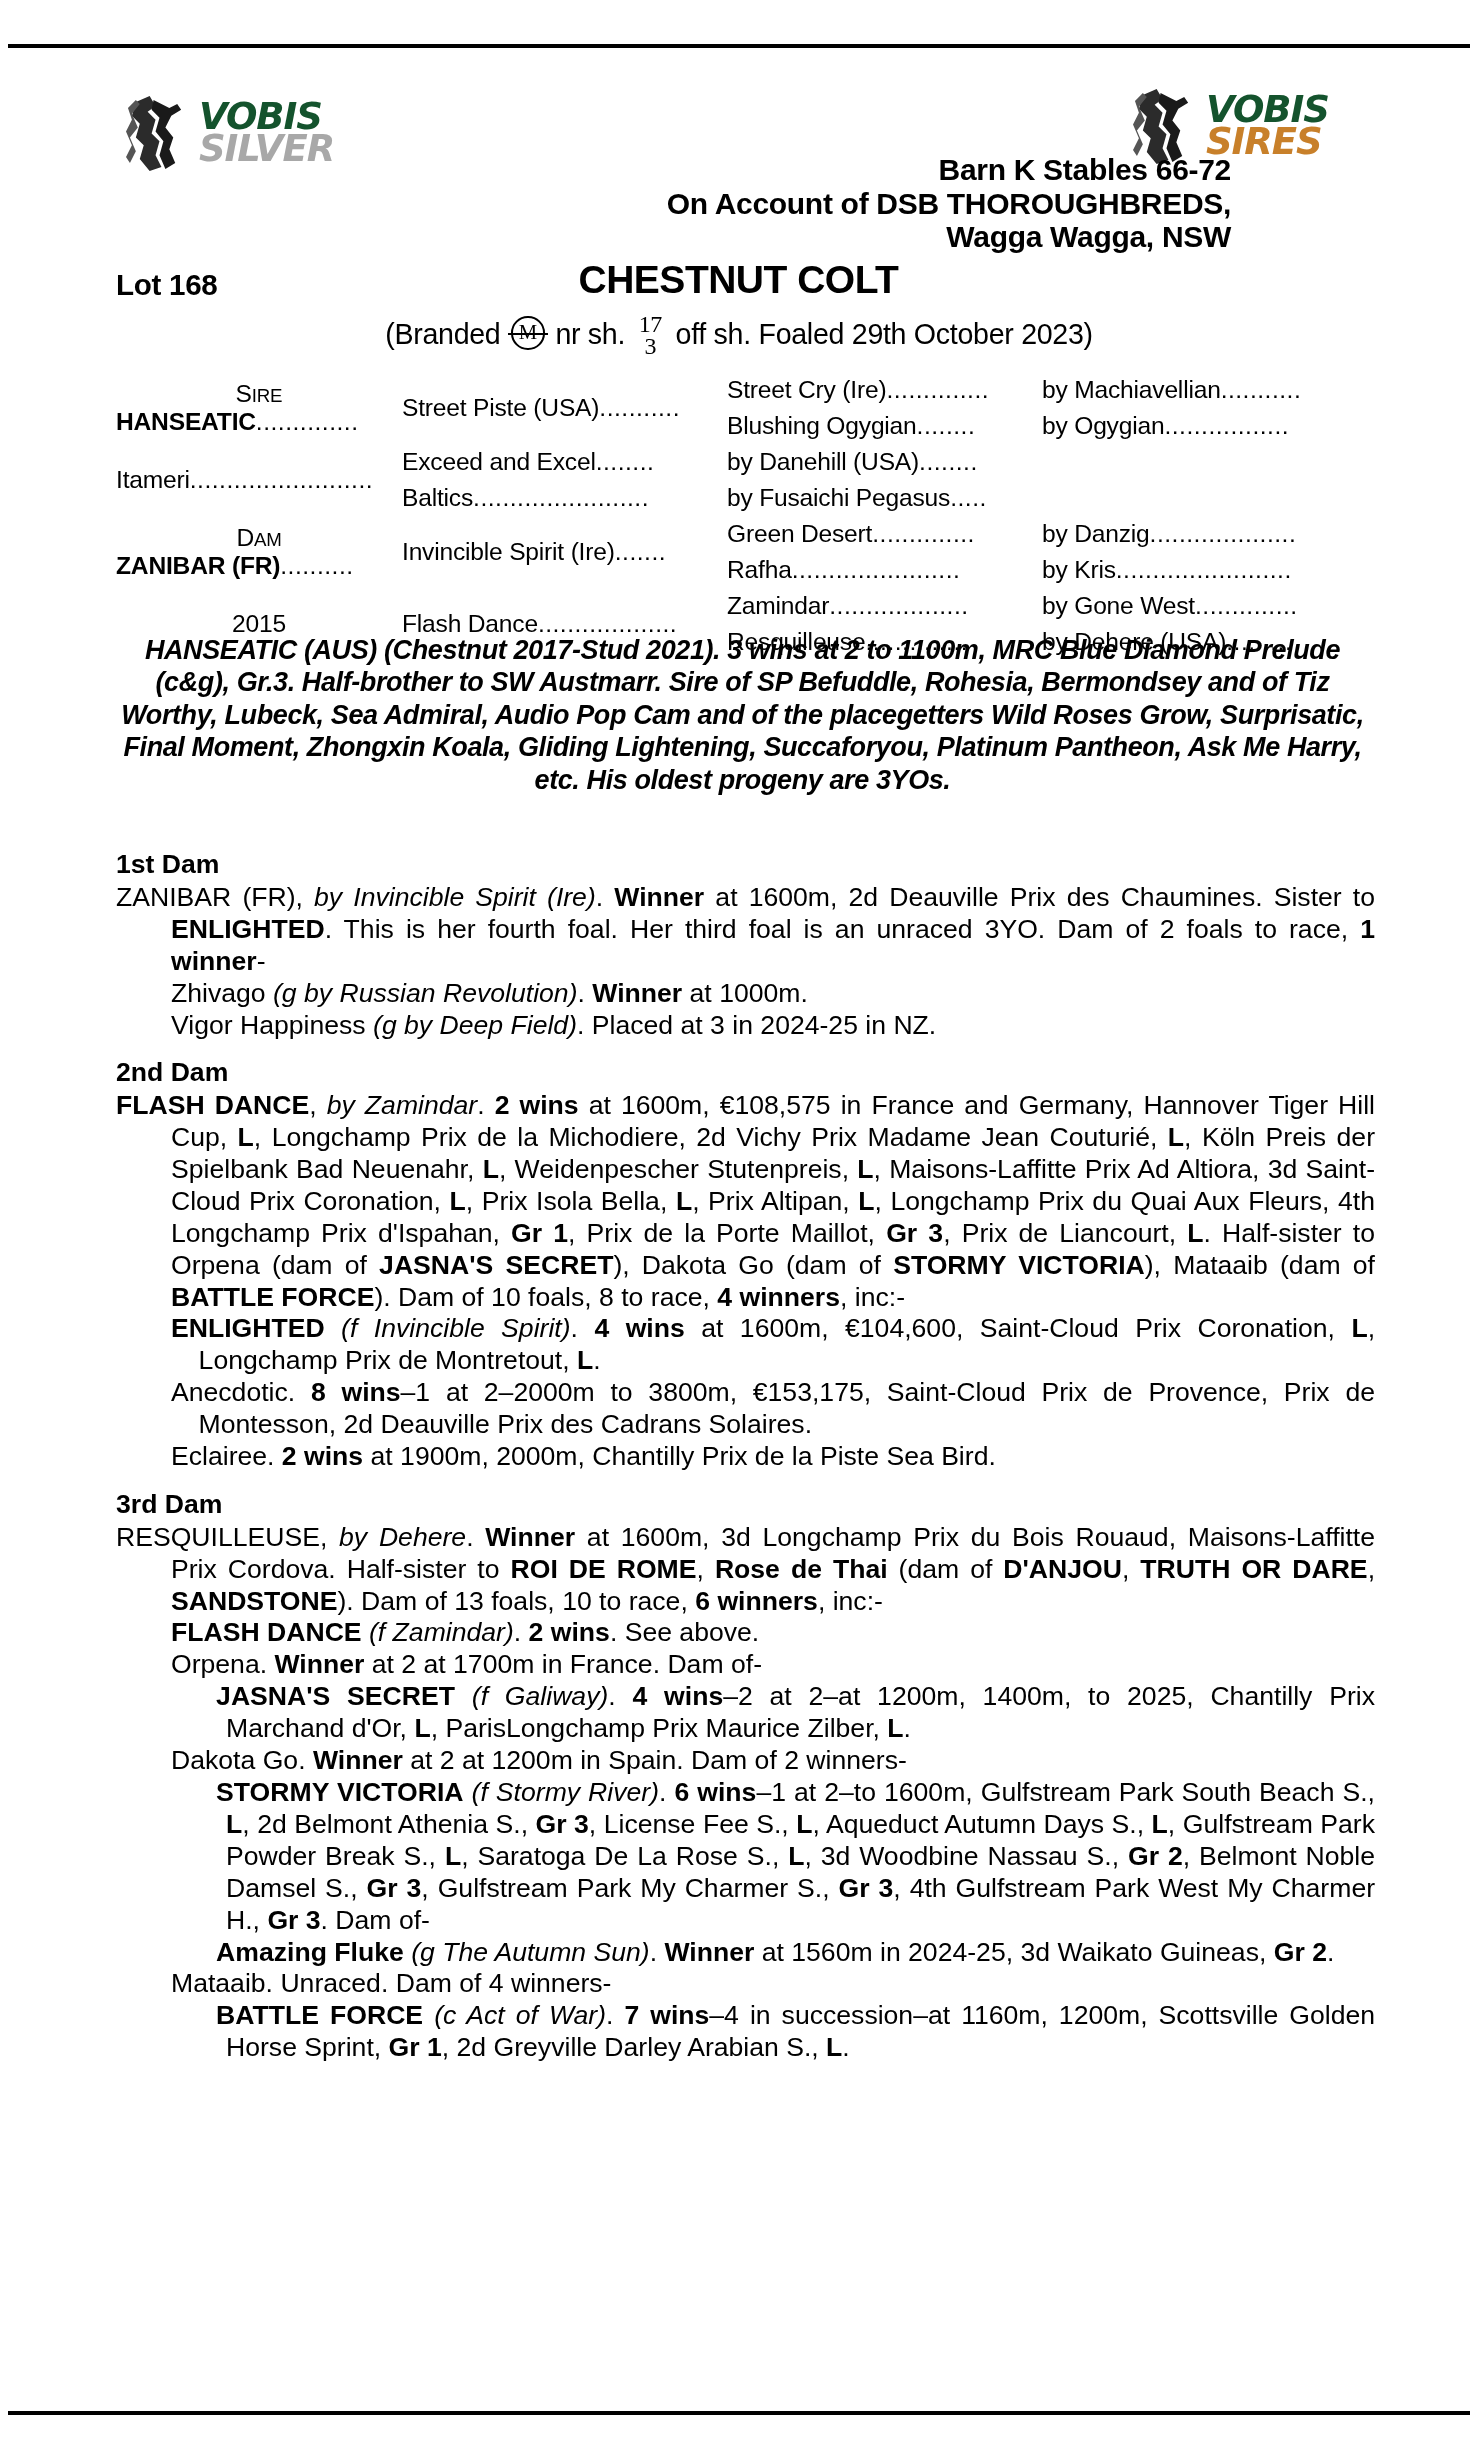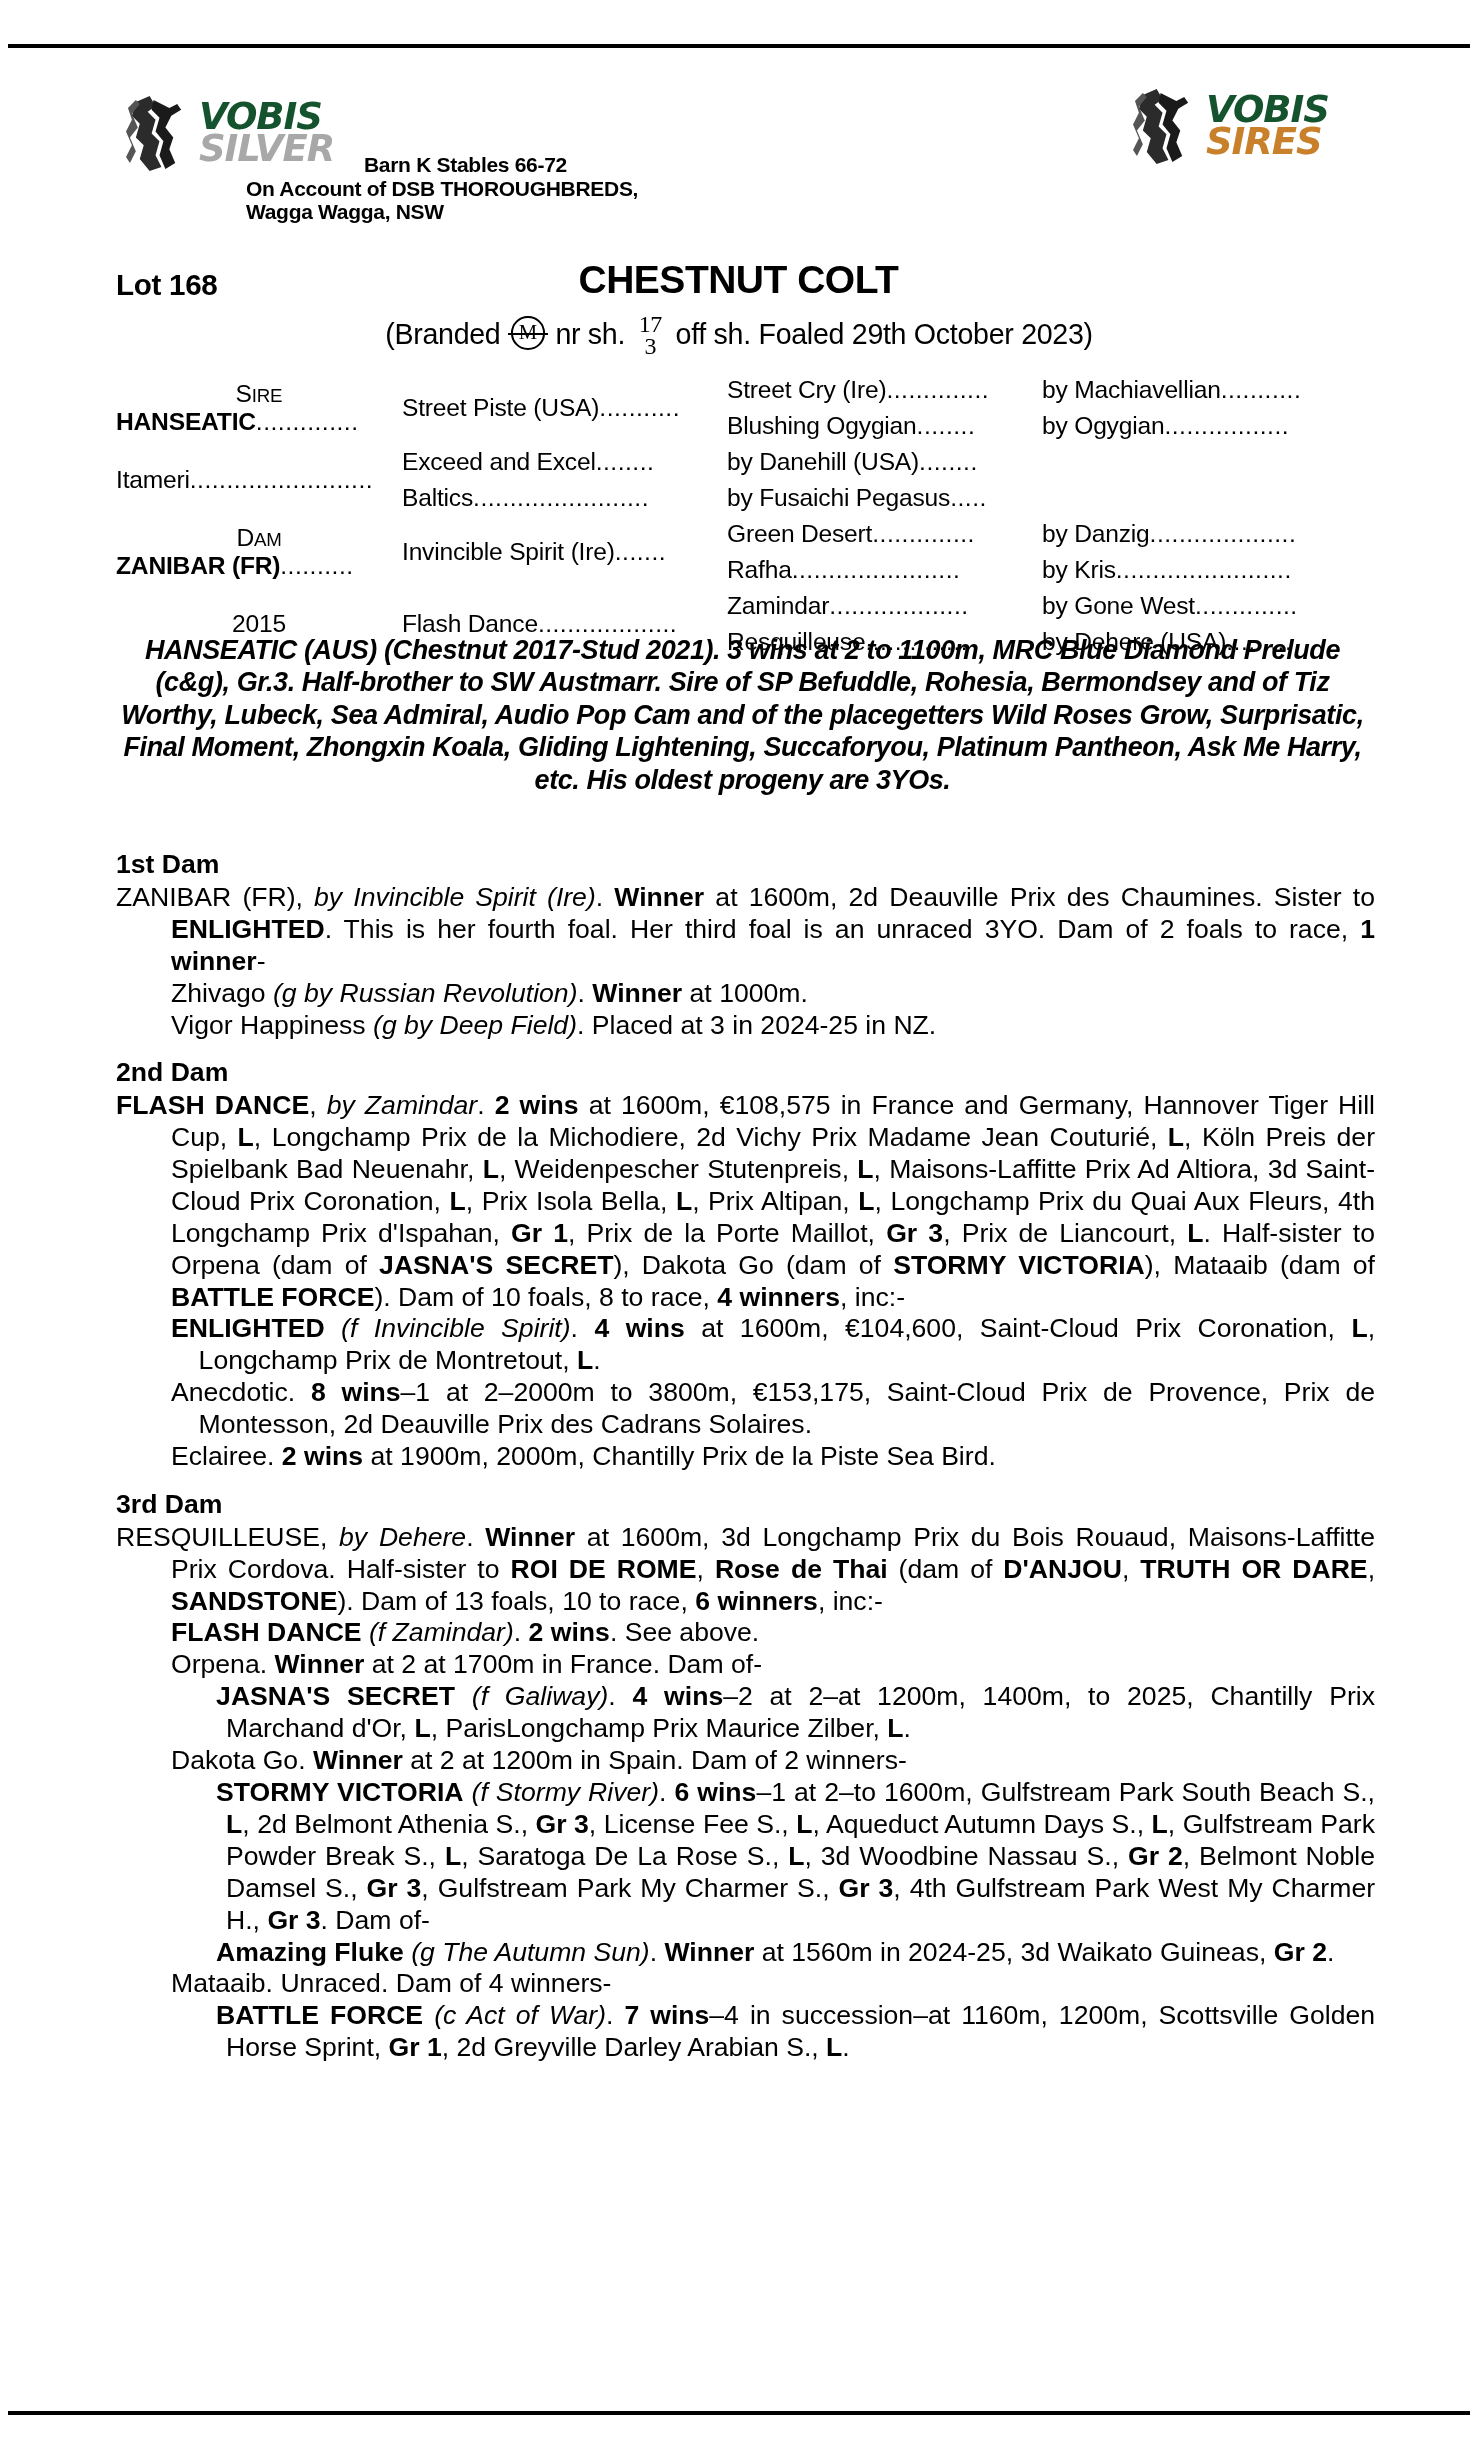--- a/index.html
+++ b/index.html
@@ -60,23 +60,23 @@
   }
   .silver .logo-bottom-word { color: #a8a8a8; }
   .sires  .logo-bottom-word { color: #c8802a; }
 
   
   .hdr-block {
     position: absolute;
     left: 246px;
     top: 153px;
     width: 985px;
-    text-align: left;
-    font-weight: bold;
-    font-size: 21px;
+    text-align: right;
+    font-weight: bold;
+    font-size: 30px;
     line-height: 1.12;
     font-stretch: condensed;
     letter-spacing: -0.3px;
   }
   .hdr-line1 { padding-left: 118px; }
 
   .lot {
     position: absolute;
     left: 116px;
     top: 268px;

